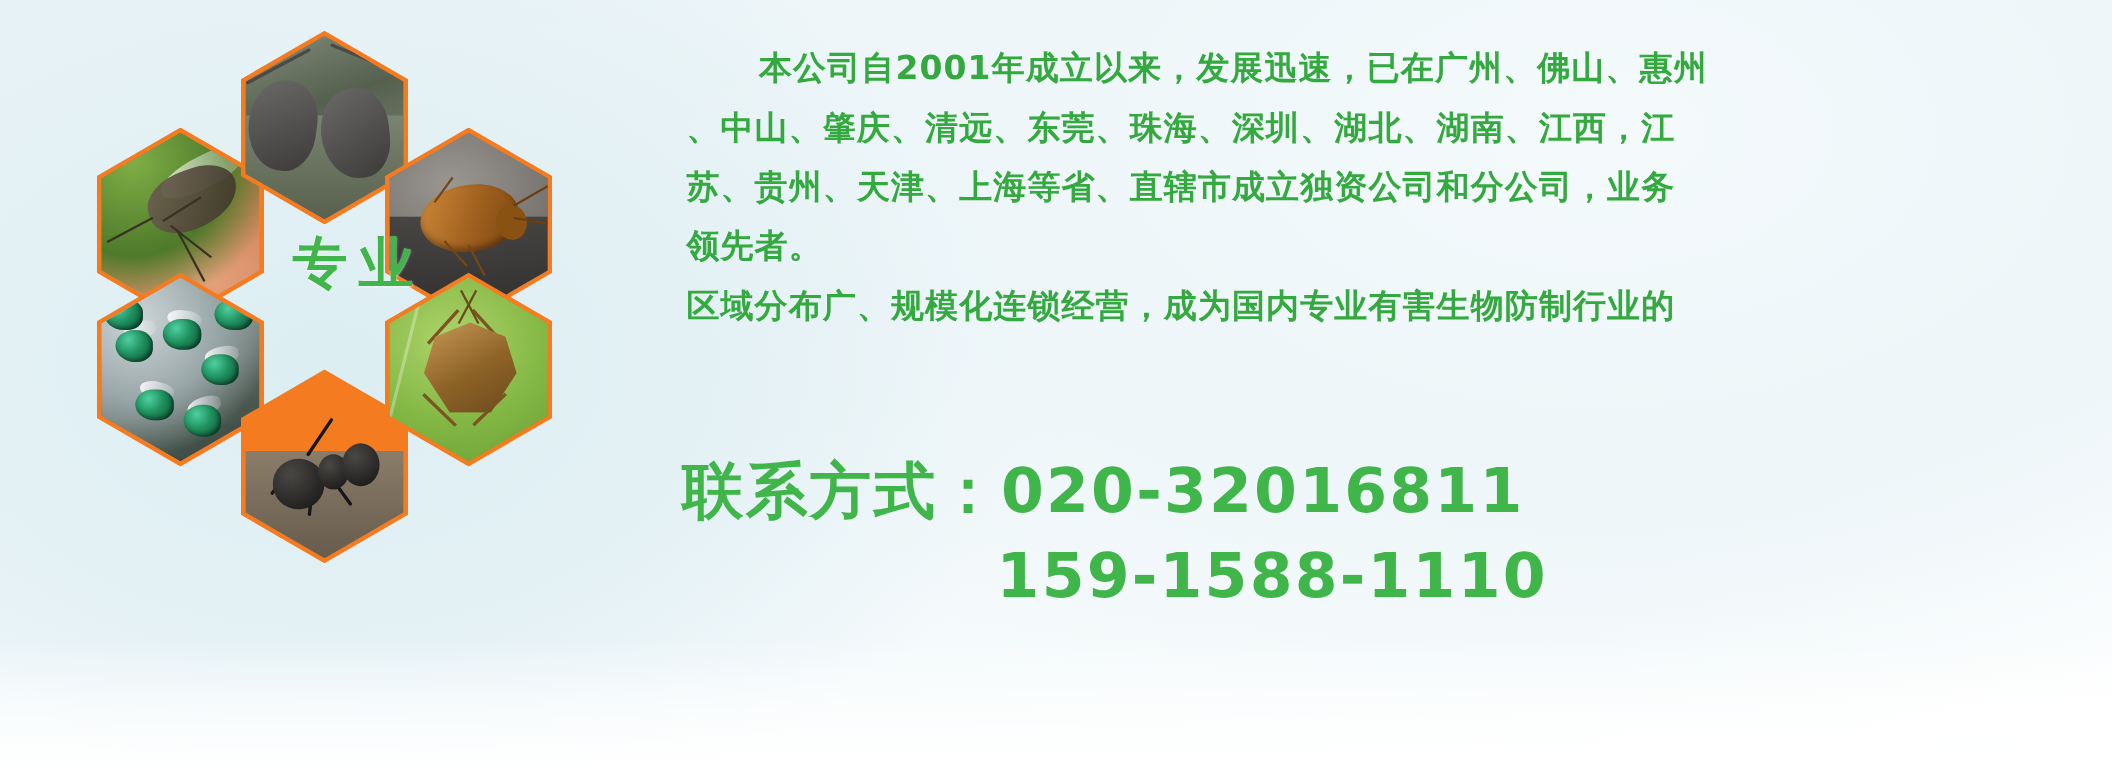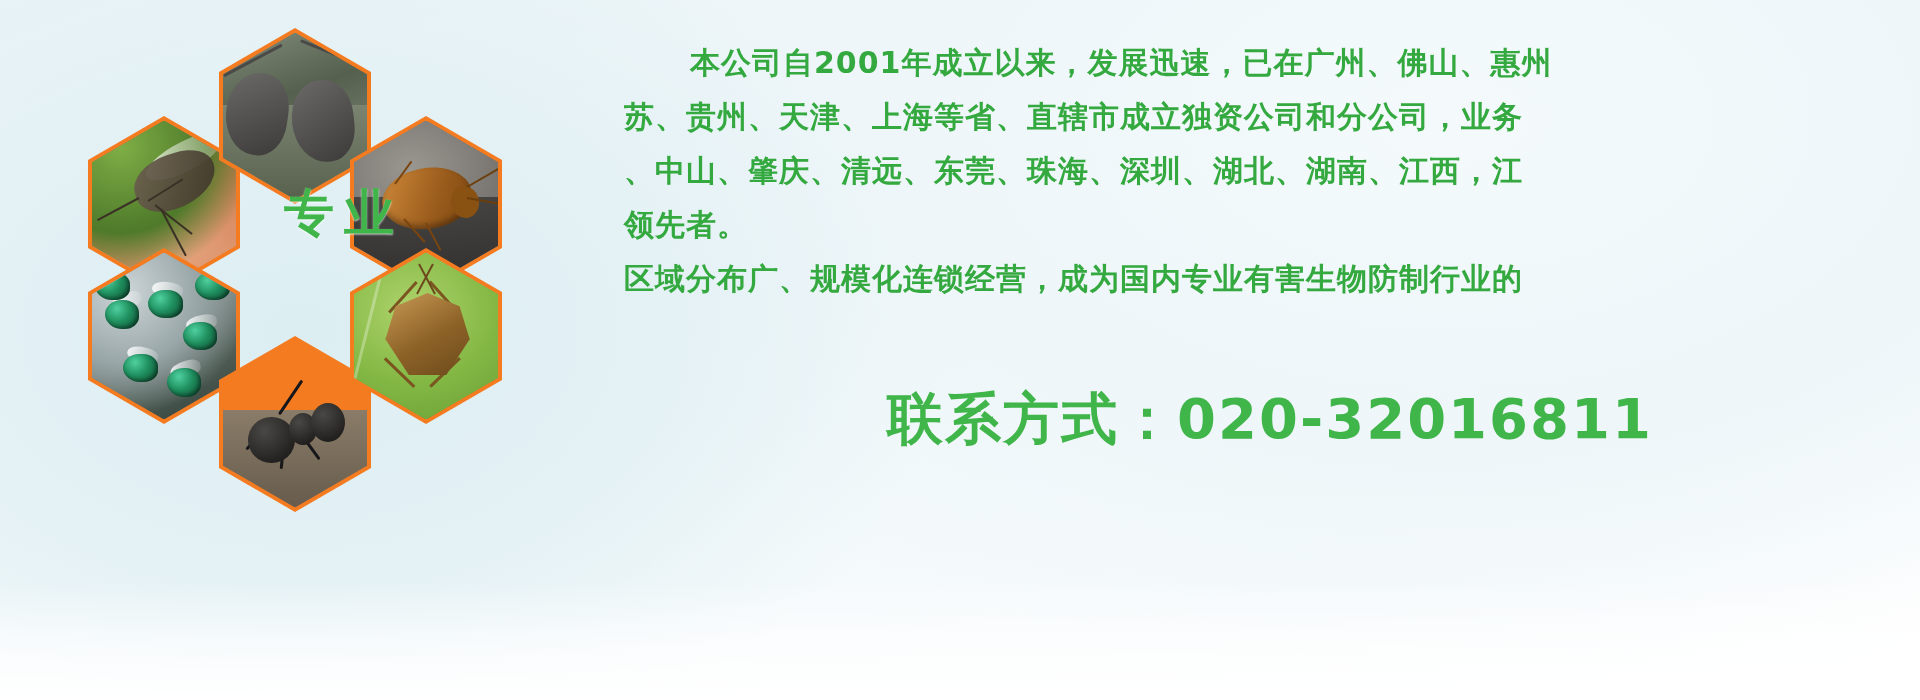--- a/index.html
+++ b/index.html
@@ -136,22 +136,22 @@
     position:absolute;left:24%;top:26%;width:54%;height:46%;
     background:linear-gradient(150deg,#c99a55,#8d6227 55%,#6c4a1c);
     -webkit-clip-path:polygon(50% 0%,88% 16%,100% 56%,72% 100%,28% 100%,0% 56%,12% 16%);
     clip-path:polygon(50% 0%,88% 16%,100% 56%,72% 100%,28% 100%,0% 56%,12% 16%);
   }
   .art-bug .bleg{position:absolute;background:#7b5520;height:2.5px;transform-origin:left center;}
   .art-bug .bant{position:absolute;background:#6c4a1c;height:2px;transform-origin:left center;}
 
   
   .comb-label{
-    position:absolute;left:168px;top:176px;width:166px;
-    text-align:center;pointer-events:none;
+    position:absolute;left:168px;top:202px;width:166px;
+    pointer-events:none;
   }
   .comb-label .cl{
     font-family:"DejaVu Sans","Liberation Sans",sans-serif;
     font-size:50px;font-weight:700;color:#3fb54a;
     letter-spacing:10px;line-height:1.18;
     text-indent:10px;
     text-shadow:0 1px 2px rgba(255,255,255,.8);
   }
 
   
@@ -163,21 +163,21 @@
     color:#34a93f;
     font-size:30px;
     font-weight:700;
     line-height:54px;
     letter-spacing:1px;
     white-space:nowrap;
   }
   .copy p.indent{text-indent:66px;}
 
   .contact{
-    position:absolute;left:620px;top:380px;width:1300px;text-align:center;
+    position:absolute;left:620px;top:408px;width:1300px;
   }
   .contact .line{
     color:#3fb54a;
     font-size:56px;
     font-weight:700;
     line-height:78px;
     letter-spacing:2px;
     white-space:nowrap;
   }
   .contact .line.l2{padding-left:286px;}
@@ -290,23 +290,24 @@
       </div>
     </div>
 
     <div class="comb-label">
       <div class="cl">专业</div>
     </div>
   </div>
 
   <div class="copy">
     <p class="indent">本公司自2001年成立以来，发展迅速，已在广州、佛山、惠州</p>
+    <p>、中山、肇庆、清远、东莞、珠海、深圳、湖北、湖南、江西，江</p>
     <p>苏、贵州、天津、上海等省、直辖市成立独资公司和分公司，业务</p>
-    <p>、中山、肇庆、清远、东莞、珠海、深圳、湖北、湖南、江西，江</p>
     <p>领先者。</p>
     <p>区域分布广、规模化连锁经营，成为国内专业有害生物防制行业的</p>
   </div>
 
   <div class="contact">
     <div class="line l1">联系方式：020-32016811</div>
+    <div class="line l2">159-1588-1110</div>
   </div>
 
 </div>
 
 </body></html>

